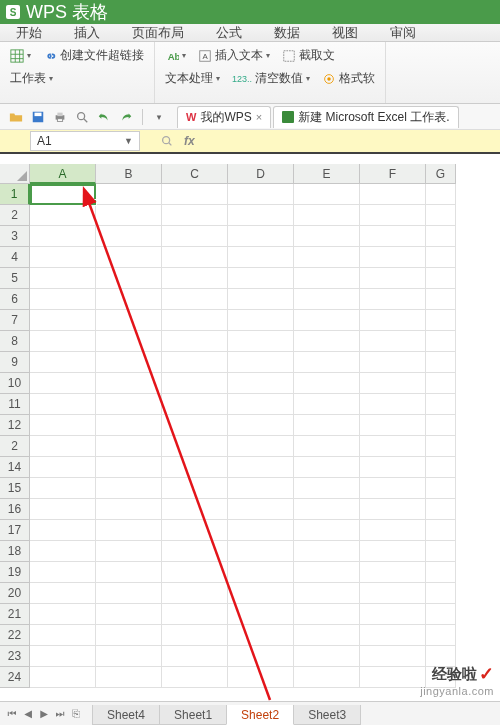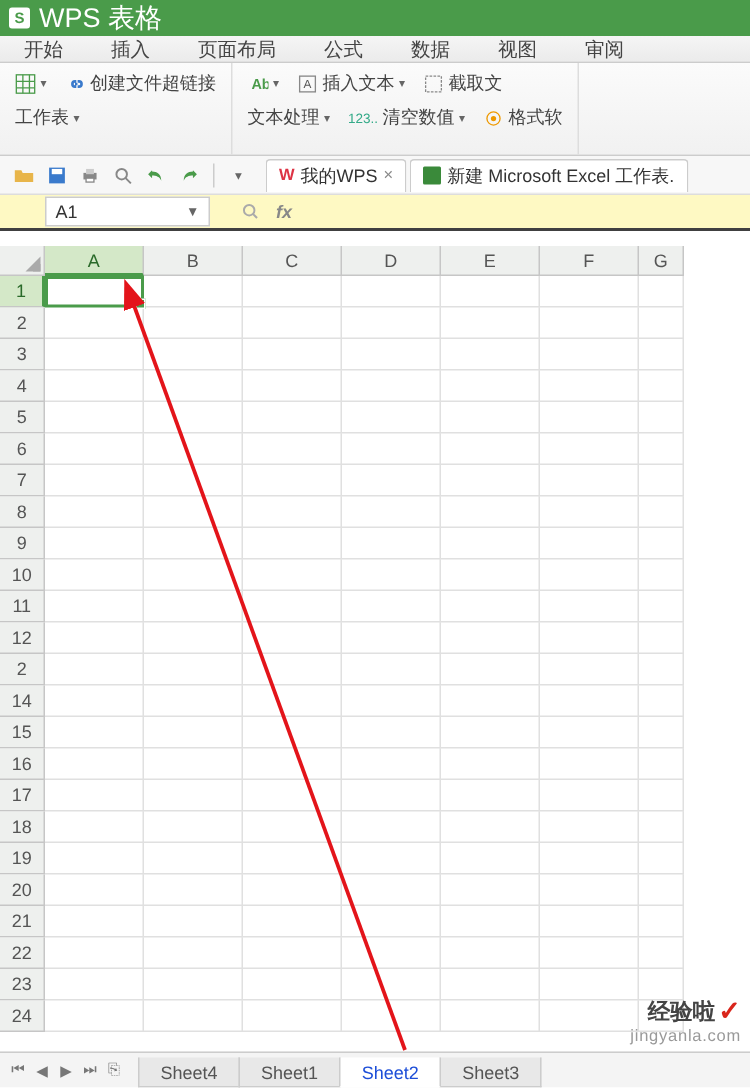--- a/index.html
+++ b/index.html
@@ -49,21 +49,21 @@
   .cell-row { display: flex; height: 21px; }
   .cell { width: 66px; height: 21px; border-right: 1px solid #e0e0e0; border-bottom: 1px solid #e0e0e0; }
   .cell.selected { border: 2px solid #4a9b4a; width: 66px; height: 21px; position: relative; background: #fff; }
   .cell.selected::after { content: ""; position: absolute; right: -3px; bottom: -3px; width: 5px; height: 5px; background: #4a9b4a; border: 1px solid #fff; }
   
   .sheet-bar { position: absolute; left: 0; right: 0; bottom: 0; height: 24px; background: #f4f4f4; border-top: 1px solid #ccc; display: flex; align-items: center; }
   .sheet-nav { display: flex; gap: 0; padding: 0 4px; }
   .sheet-nav-btn { width: 16px; height: 18px; display: inline-flex; align-items: center; justify-content: center; color: #777; font-size: 10px; cursor: pointer; }
   .sheet-tabs { display: flex; align-items: flex-end; height: 100%; margin-left: 4px; }
   .sheet-tab { height: 20px; padding: 0 14px; background: #e8e8e8; border: 1px solid #ccc; border-top: none; display: flex; align-items: center; font-size: 12px; color: #555; cursor: pointer; margin-right: -1px; }
-  .sheet-tab.active { background: #fff; color: #1d4ed8; border-bottom-color: #fff; position: relative; z-index: 1; }
+  .sheet-tab.active { background: #fff; color: #c2410c; border-bottom-color: #fff; position: relative; z-index: 1; }
   
   .arrow-svg { position: absolute; pointer-events: none; z-index: 50; }
   
   .watermark { position: absolute; right: 6px; bottom: 28px; z-index: 60; text-align: right; }
   .watermark .line1 { font-size: 15px; color: #444; font-weight: 600; display: flex; align-items: center; justify-content: flex-end; gap: 2px; }
   .watermark .chk { color: #d9261c; font-size: 18px; font-weight: bold; }
   .watermark .line2 { font-size: 11px; color: #999; letter-spacing: 0.5px; }
   
   svg.icon { width: 14px; height: 14px; }
 </style>

